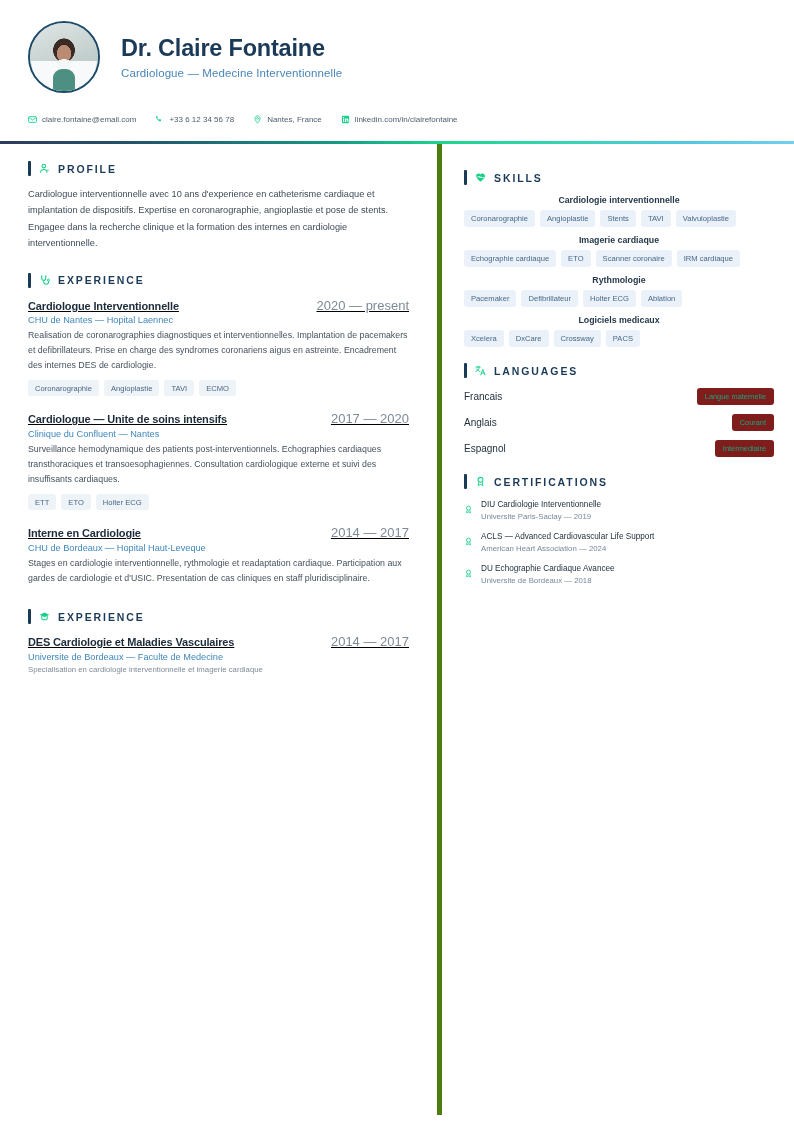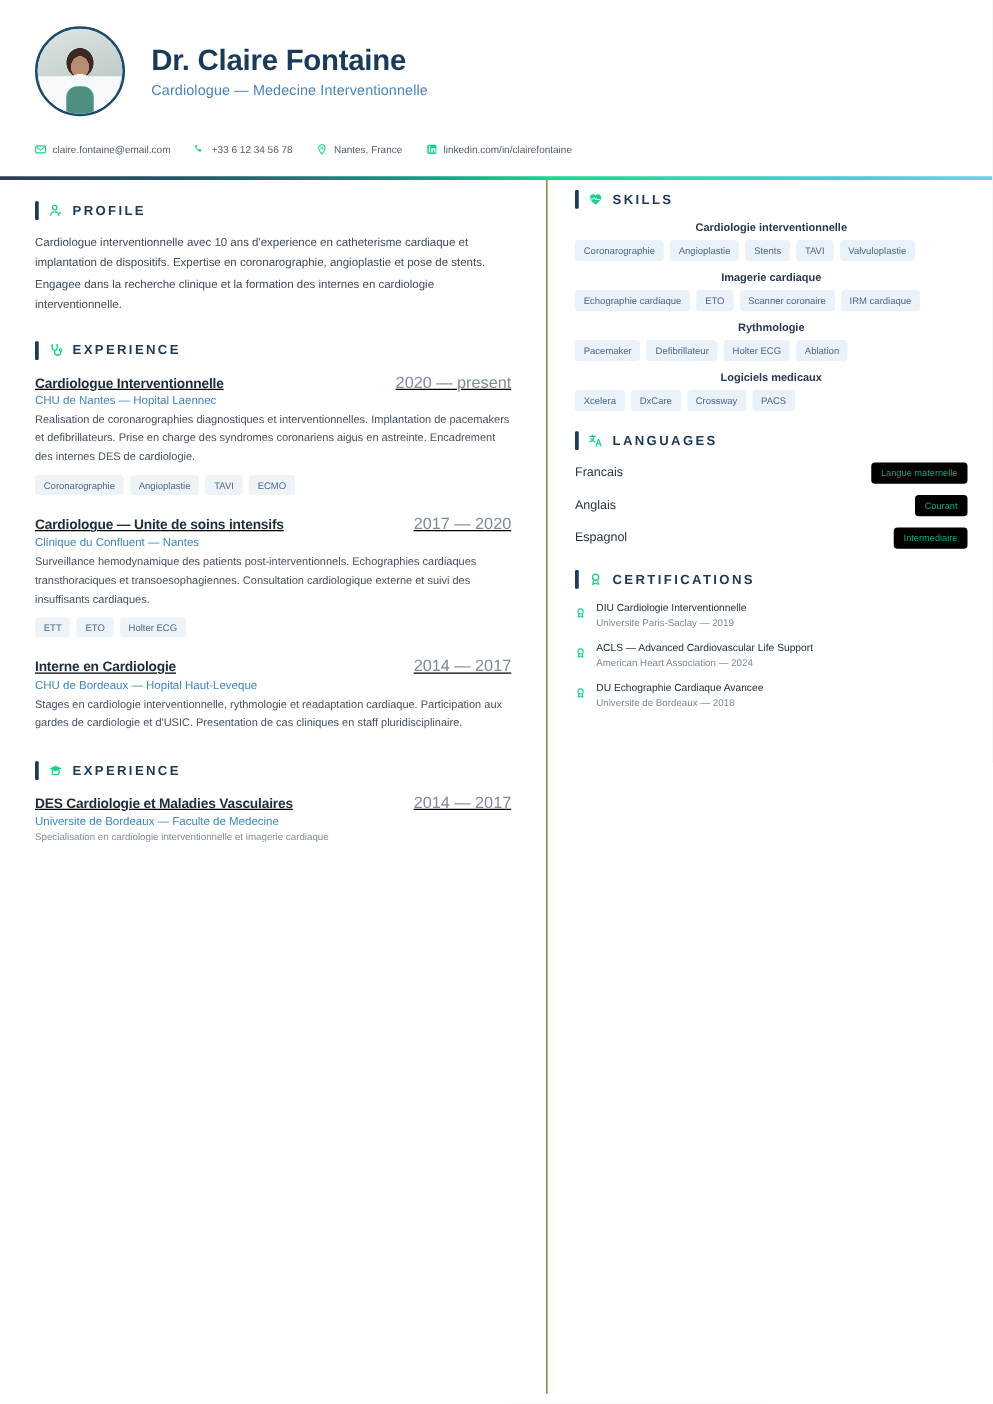--- a/index.html
+++ b/index.html
@@ -115,22 +115,22 @@
     align-items: stretch;
   }
   .col-left {
     width: 437px;
     box-sizing: border-box;
     padding: 17px 28px 0 28px;
   }
   .col-right {
     flex: 1;
     box-sizing: border-box;
-    padding: 8px 20px 0 22px;
-    border-left: 1px solid #4d7c0f;
+    padding: 26px 20px 0 22px;
+    border-left: 5px solid #4d7c0f;
     min-height: 971px;
   }
 
   
   .sec-head {
     display: flex;
     align-items: center;
     gap: 8px;
     margin: 0 0 10px 0;
   }
@@ -232,21 +232,21 @@
   
   .lang-row {
     display: flex;
     justify-content: space-between;
     align-items: center;
     margin-bottom: 9px;
     text-align: center;
   }
   .lang-name { font-size: 10px; color: #22323f; }
   .lang-level {
-    background: #000000;
+    background: #7f1d1d;
     color: #16a77f;
     font-size: 7.4px;
     padding: 4px 8px;
     border-radius: 3px;
     white-space: nowrap;
   }
 
   
   .cert-row {
     display: flex;

